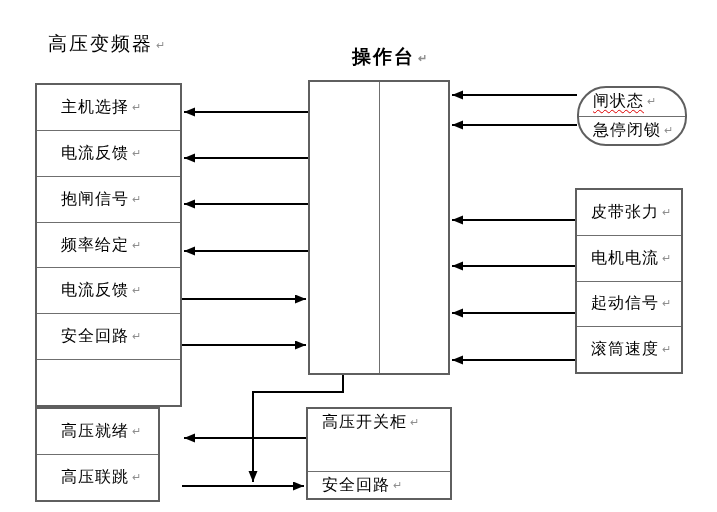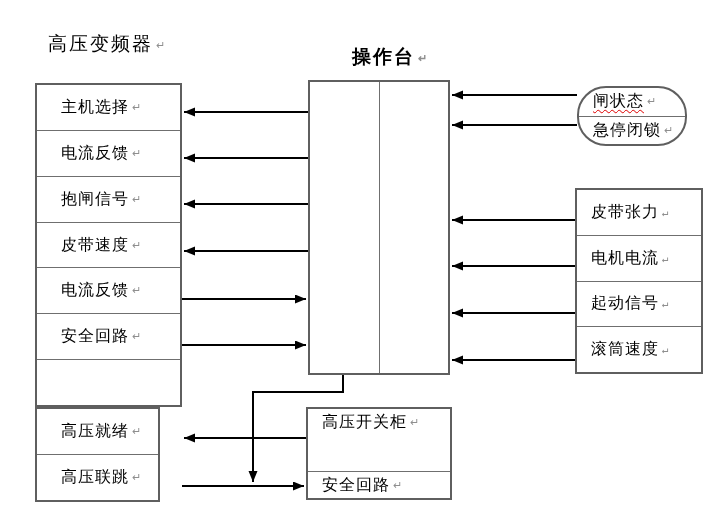--- a/index.html
+++ b/index.html
@@ -87,21 +87,21 @@
       </div>
     <div class="cell">
         <span>电流反馈</span>
         <span class="rm">↵</span>
       </div>
     <div class="cell">
         <span>抱闸信号</span>
         <span class="rm">↵</span>
       </div>
     <div class="cell">
-        <span>皮带速度</span>
+        <span>频率给定</span>
         <span class="rm">↵</span>
       </div>
     <div class="cell">
         <span>电流反馈</span>
         <span class="rm">↵</span>
       </div>
     <div class="cell">
         <span>安全回路</span>
         <span class="rm">↵</span>
       </div>
@@ -130,21 +130,21 @@
     <div class="cell tight">
         <span class="squiggle">闸状态</span>
         <span class="rm">↵</span>
       </div>
     <div class="cell tight">
         <span>急停闭锁</span>
         <span class="rm">↵</span>
       </div>
   </div>
 
-  <div class="group" style="left:575px;top:188px;width:128px;height:186px;font-family:Liberation Mono, monospace;">
+  <div class="group" style="left:575px;top:188px;width:108px;height:186px;">
     <div class="cell tight">
         <span>皮带张力</span>
         <span class="rm">↵</span>
       </div>
     <div class="cell tight">
         <span>电机电流</span>
         <span class="rm">↵</span>
       </div>
     <div class="cell tight">
         <span>起动信号</span>

